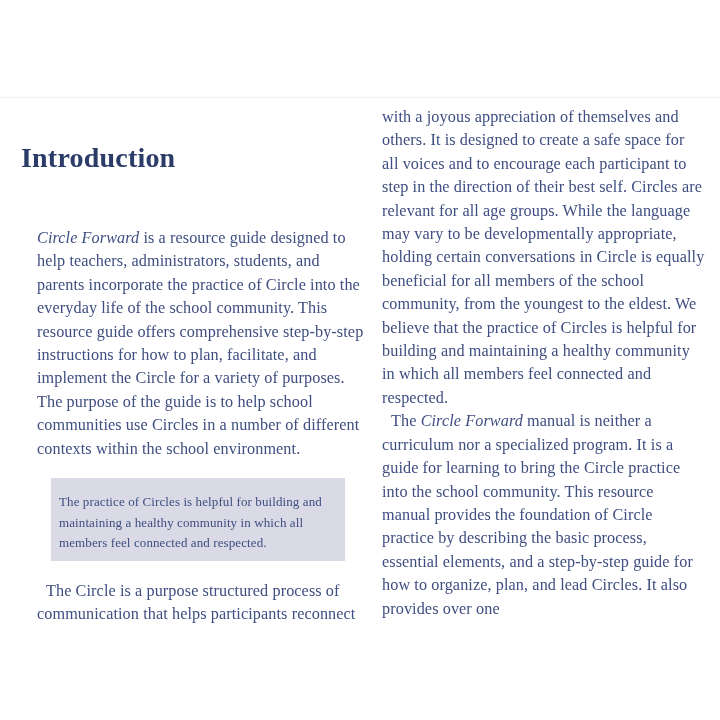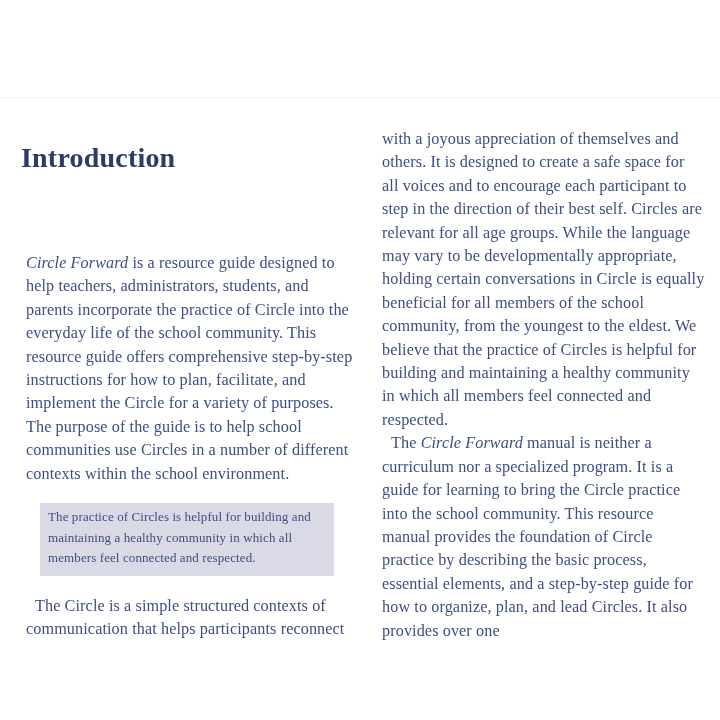--- a/index.html
+++ b/index.html
@@ -44,30 +44,30 @@
     color: var(--heading-color);
     letter-spacing: 0.2px;
   }
   .col {
     position: absolute;
     color: var(--body-text-color);
     font-size: 16.2px;
     line-height: 23.4px;
     letter-spacing: 0.1px;
   }
-  .col-left  { left: 26px;  top: 227px; width: 329px; margin-top: 25px; }
-  .col-right { left: 382px; top: 128px; width: 323px; }
+  .col-left  { left: 37px;  top: 227px; width: 329px; }
+  .col-right { left: 382px; top: 106px; width: 323px; }
   .col p { margin: 0; }
   .indent { text-indent: 9px; }
   .col-left .indent { margin-top: 19px; }
   .callout {
     margin: 17px 0 0 14px;
     width: 294px;
     background: var(--callout-background);
-    padding: 4px 9px 7px 8px;
+    padding: 14px 9px 7px 8px;
   }
   .callout p {
     margin: 0;
     font-size: 13px;
     line-height: 20.5px;
     letter-spacing: 0.1px;
   }
   em { font-style: italic; }
 </style>
 </head>
@@ -78,21 +78,21 @@
 
   <h1 class="heading">Introduction</h1>
 
   <div class="col col-left">
     <p class="body-text"><em>Circle Forward</em><span> is a resource guide designed to help teachers, administrators, students, and parents incorporate the practice of Circle into the everyday life of the school community. This resource guide offers comprehensive step-by-step instructions for how to plan, facilitate, and implement the Circle for a variety of purposes. The purpose of the guide is to help school communities use Circles in a number of different contexts within the school environment.</span></p>
 
     <div class="callout">
       <p>The practice of Circles is helpful for building and maintaining a healthy community in which all members feel connected and respected.</p>
     </div>
 
-    <p class="body-text indent">The Circle is a simple structured contexts of communication that helps participants reconnect</p>
+    <p class="body-text indent">The Circle is a purpose structured process of communication that helps participants reconnect</p>
   </div>
 
   <div class="col col-right">
     <p class="body-text">with a joyous appreciation of themselves and others. It is designed to create a safe space for all voices and to encourage each participant to step in the direction of their best self. Circles are relevant for all age groups. While the language may vary to be developmentally appropriate, holding certain conversations in Circle is equally beneficial for all members of the school community, from the youngest to the eldest. We believe that the practice of Circles is helpful for building and maintaining a healthy community in which all members feel connected and respected.</p>
 
     <p class="body-text indent"><span>The </span><em>Circle Forward</em><span> manual is neither a curriculum nor a specialized program. It is a guide for learning to bring the Circle practice into the school community. This resource manual provides the foundation of Circle practice by describing the basic process, essential elements, and a step-by-step guide for how to organize, plan, and lead Circles. It also provides over one</span></p>
   </div>
 </div>
 
 </body></html>

